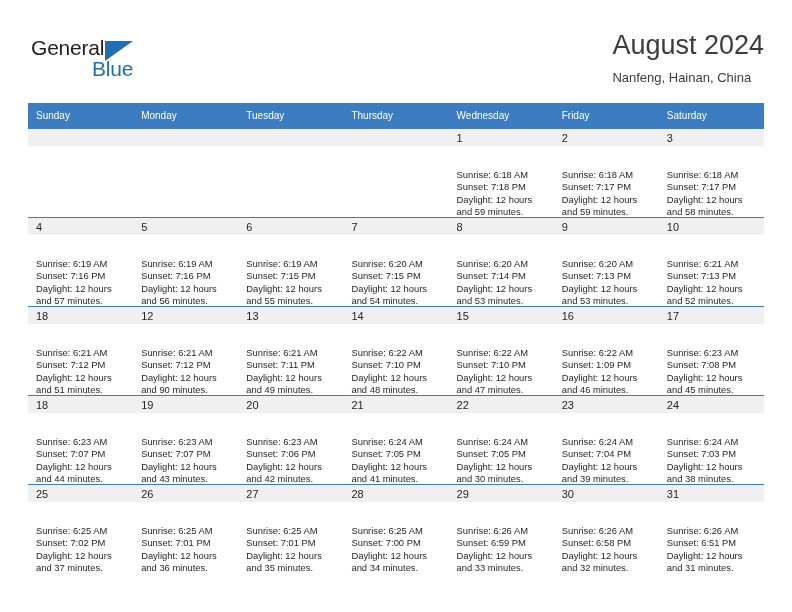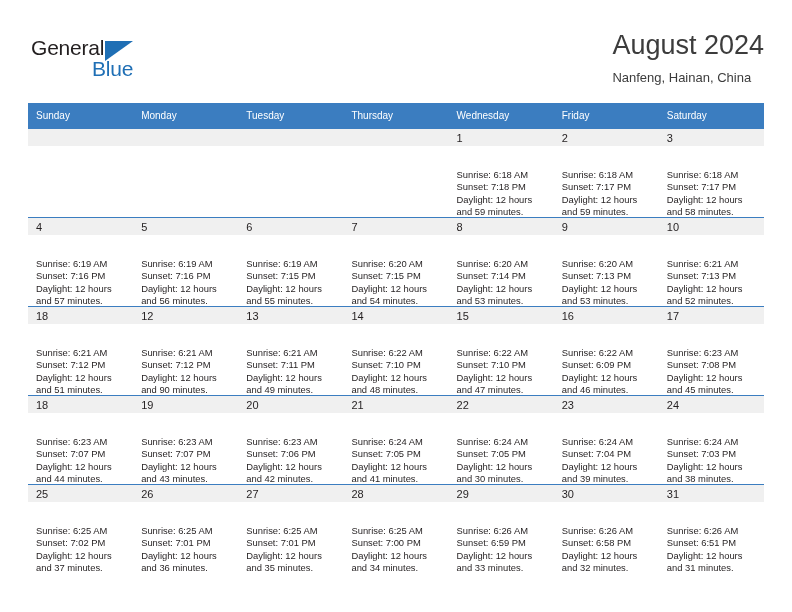--- a/index.html
+++ b/index.html
@@ -325,21 +325,21 @@
           <div>Sunrise: 6:22 AM</div>
           <div>Sunset: 7:10 PM</div>
           <div>Daylight: 12 hours</div>
           <div>and 47 minutes.</div>
         </div>
       </div>
       <div class="cell">
         <div class="datestrip">16</div>
         <div class="info">
           <div>Sunrise: 6:22 AM</div>
-          <div>Sunset: 6:09 PM</div>
+          <div>Sunset: 1:09 PM</div>
           <div>Daylight: 12 hours</div>
           <div>and 46 minutes.</div>
         </div>
       </div>
       <div class="cell">
         <div class="datestrip">17</div>
         <div class="info">
           <div>Sunrise: 6:23 AM</div>
           <div>Sunset: 7:08 PM</div>
           <div>Daylight: 12 hours</div>

